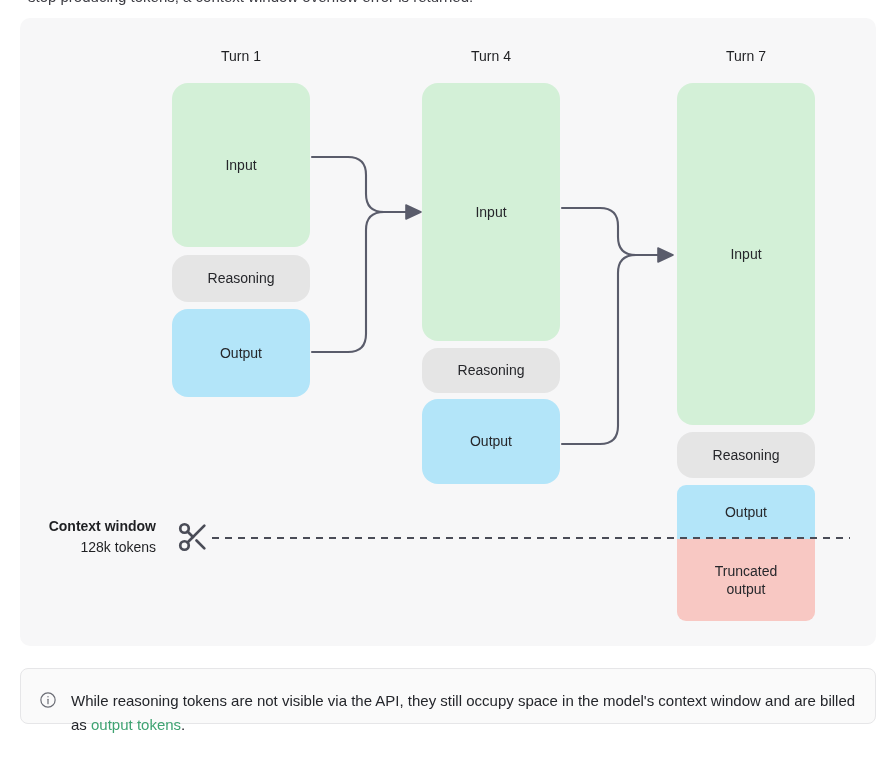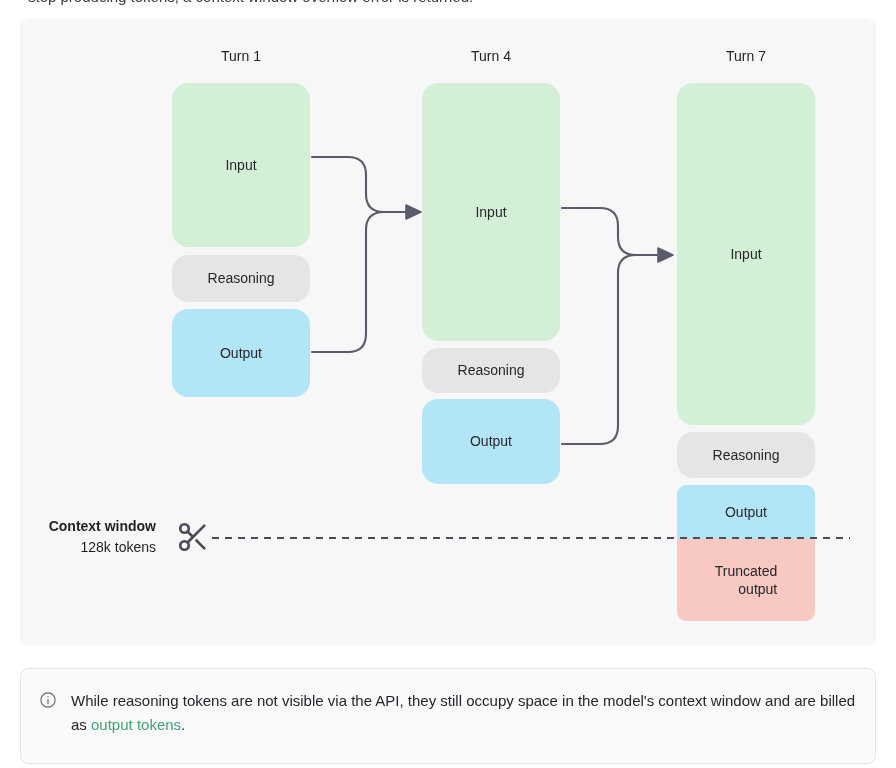--- a/index.html
+++ b/index.html
@@ -56,21 +56,21 @@
     justify-content: center;
     text-align: center;
     font-size: 14px;
     color: #26272b;
     line-height: 1.32;
     box-sizing: border-box;
   }
   .block.input    { background: #d3f0d7; }
   .block.reason   { background: #e5e5e5; }
   .block.output   { background: #b3e5f9; }
-  .block.trunc    { background: #f8c8c3; text-align: right; }
+  .block.trunc    { background: #f8c8c3; }
 
   
   .ctx-label {
     position: absolute;
     right: 740px;
     width: 180px;
     text-align: right;
     color: #1f2023;
   }
   .ctx-title {
@@ -100,21 +100,21 @@
     height: 768px;
     pointer-events: none;
   }
 
   
   .note {
     position: absolute;
     left: 20px;
     top: 668px;
     width: 856px;
-    height: 96px;
+    height: 56px;
     background: #fafafa;
     border: 1px solid #e6e6e8;
     border-radius: 8px;
     box-sizing: border-box;
   }
   .note-icon {
     position: absolute;
     left: 18px;
     top: 22px;
     width: 18px;

